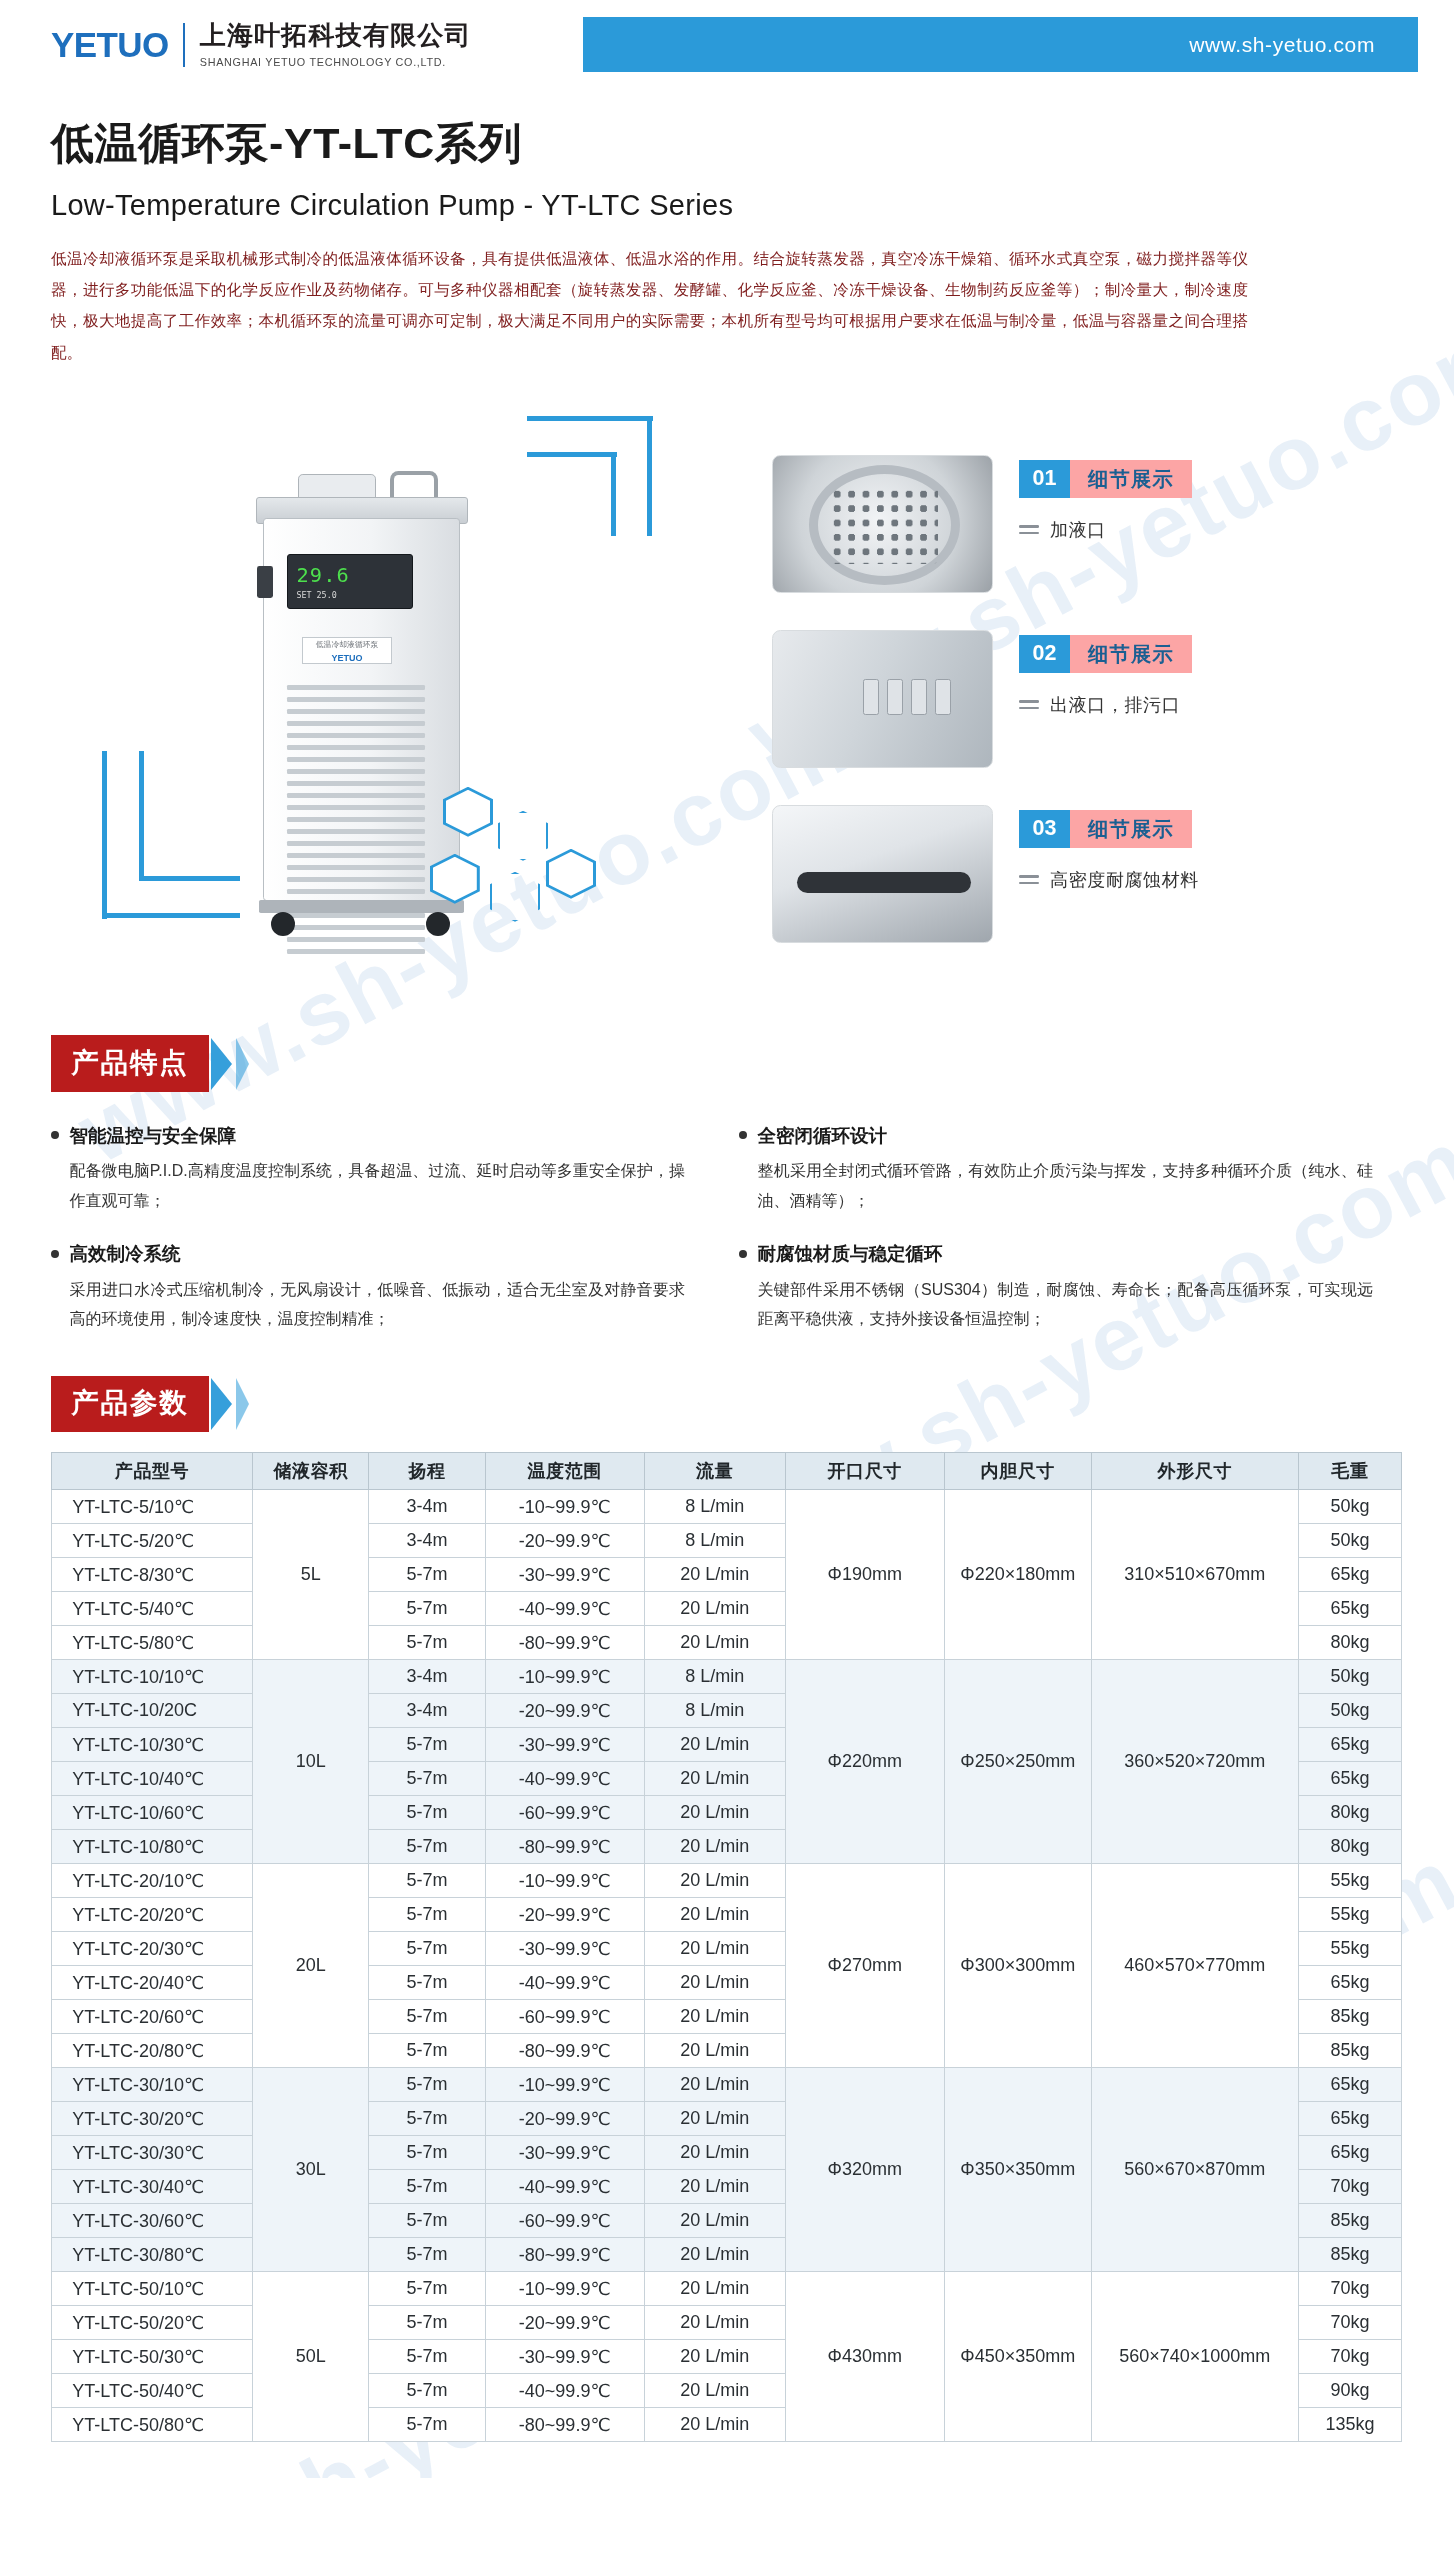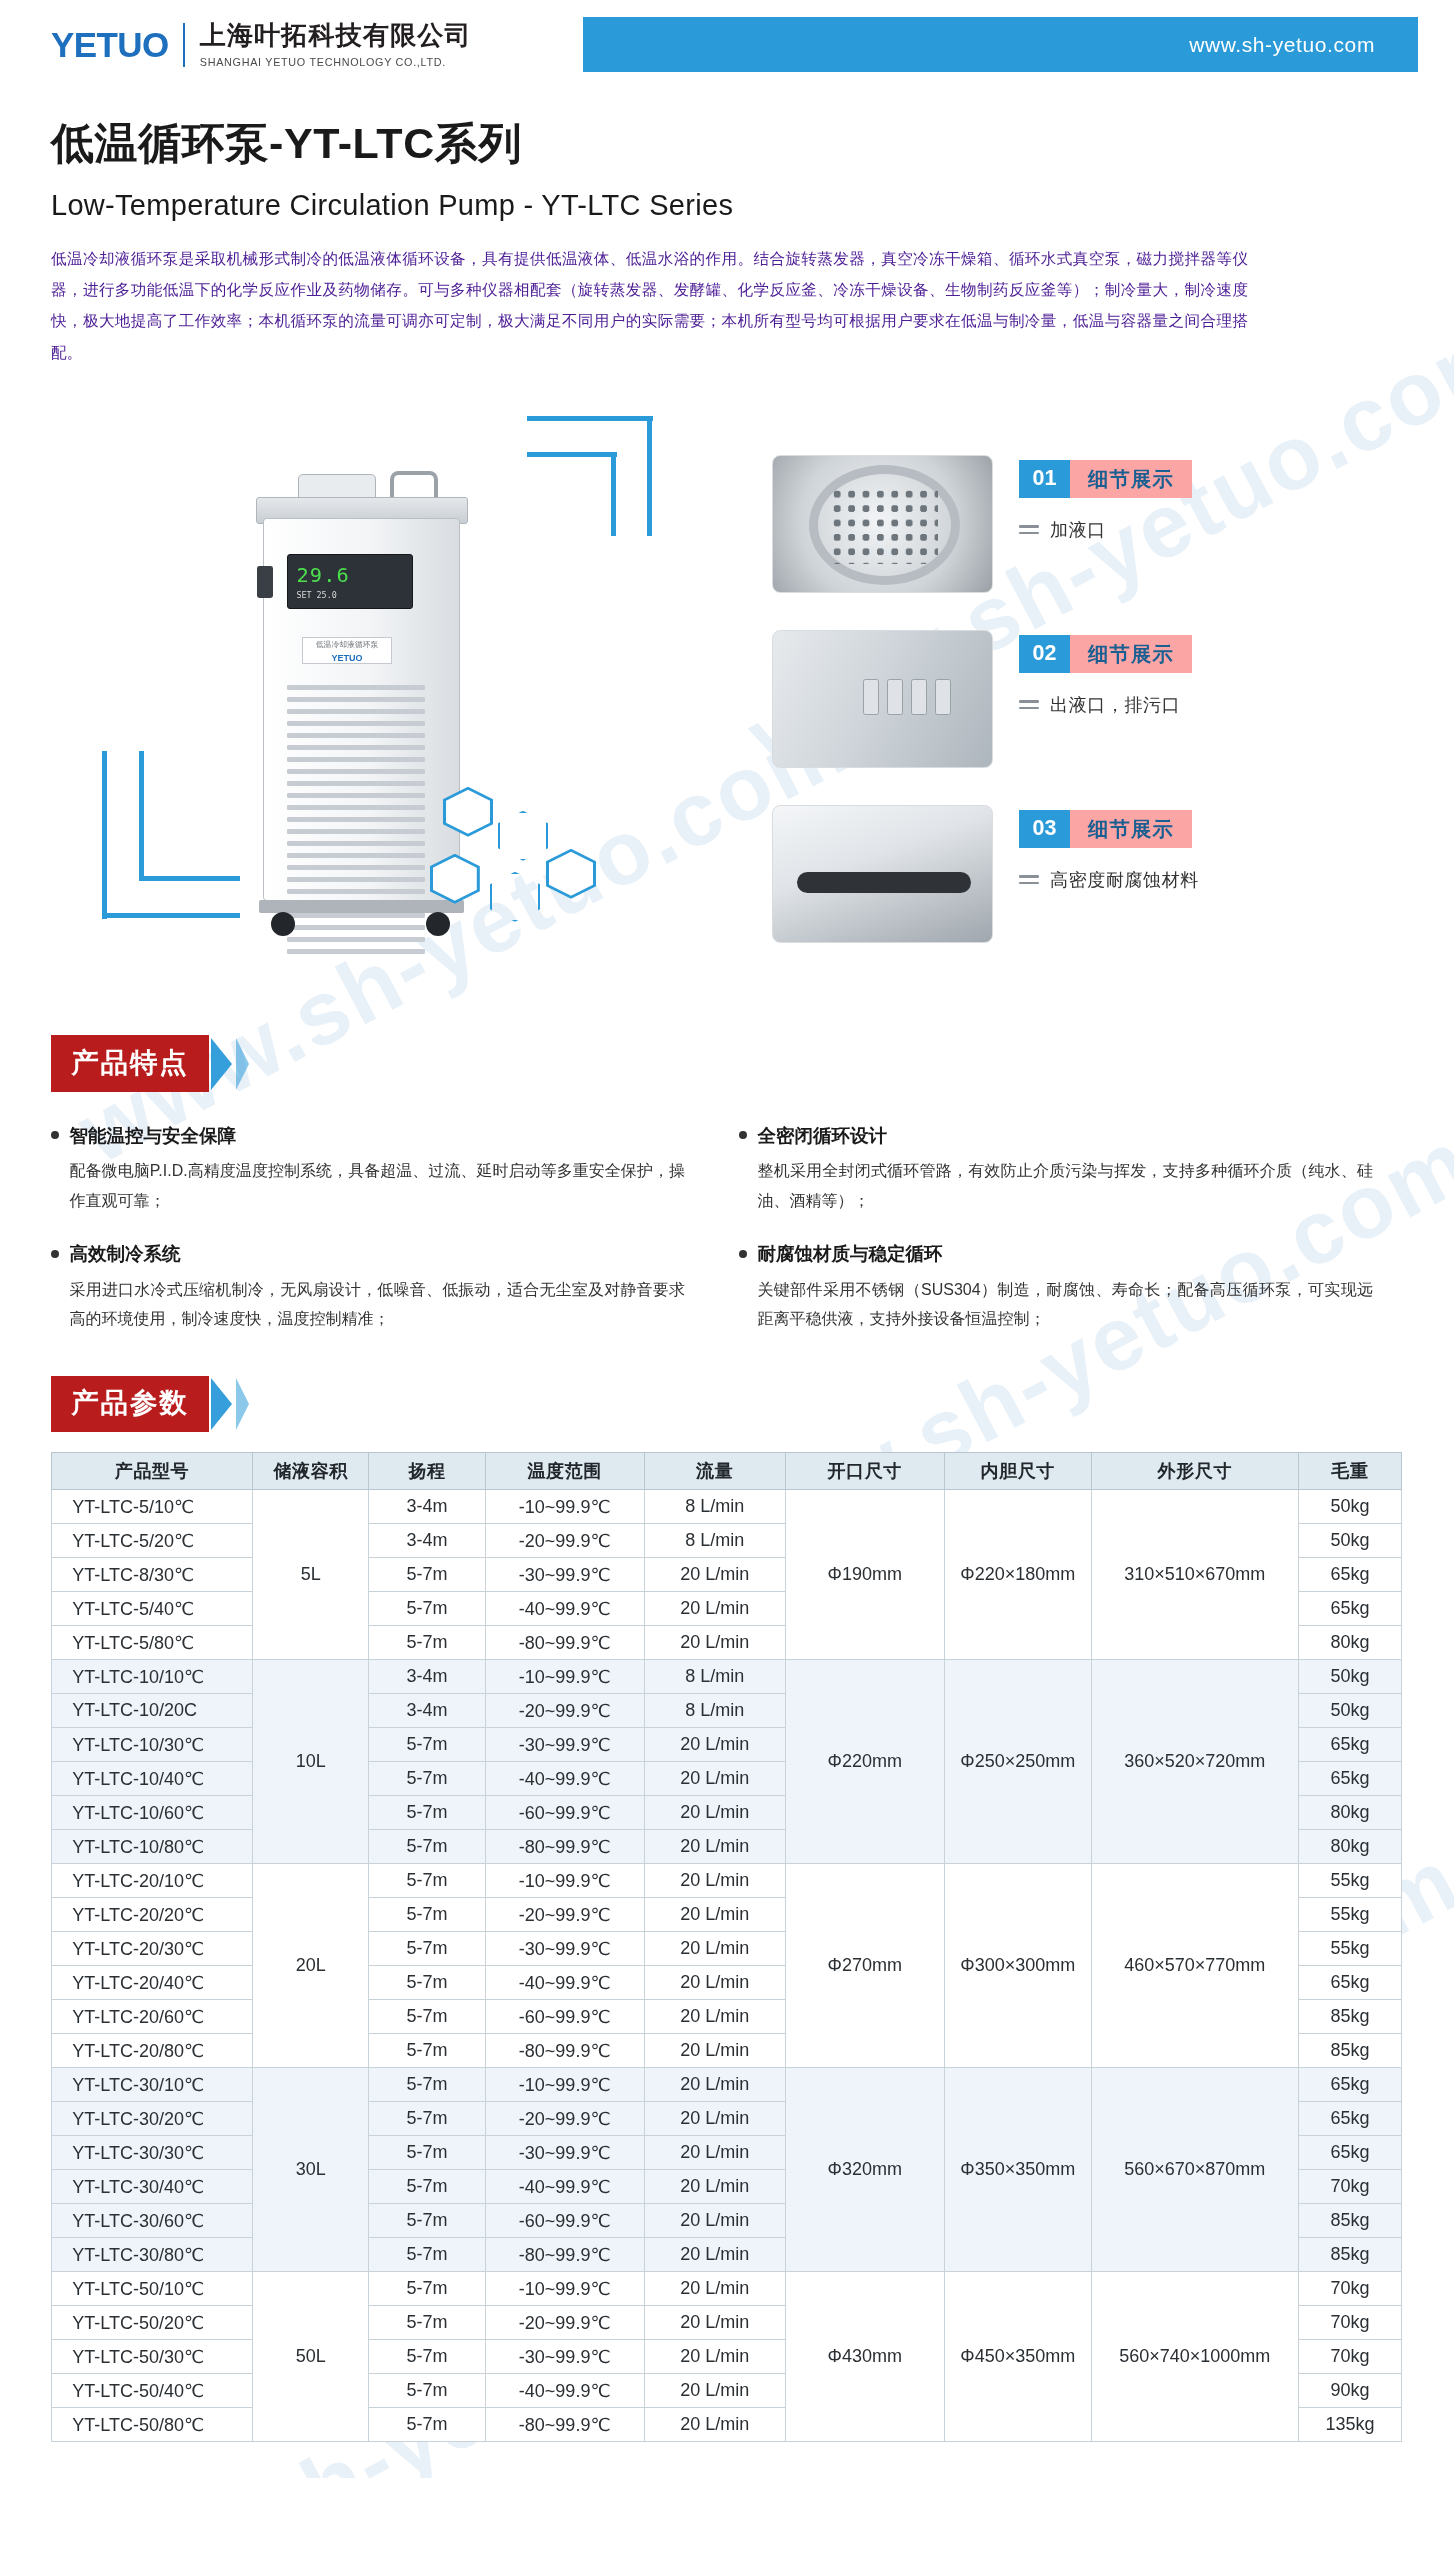--- a/index.html
+++ b/index.html
@@ -51,21 +51,21 @@
     flex: 1; background: #2b9ad9; display: flex; align-items: center; justify-content: flex-end;
     padding-right: 43px; margin: 17px 36px 17px 0; height: 55px;
   }
   .header-right span { color: #ffffff; font-size: 21px; letter-spacing: 0.6px; }
 
   
   .title-block { padding: 26px 51px 0 51px; position: relative; z-index: 10; }
   .title-cn { font-size: 43px; font-weight: 700; letter-spacing: 0.6px; color: #1a1a1a; }
   .title-en { font-size: 29px; font-weight: 400; color: #1a1a1a; margin-top: 15.6px; letter-spacing: 0.3px; }
   .intro {
-    margin-top: 21.5px; font-size: 15.6px; line-height: 2.0; color: #4c1d95; text-align: justify;
+    margin-top: 21.5px; font-size: 15.6px; line-height: 2.0; color: #7f1d1d; text-align: justify;
     width: 1197px;
   }
 
   
   .hero { position: relative; z-index: 10; height: 646px; margin-top: 6px; }
   .deco-line { background: #2b9ad9; position: absolute; }
 
   .machine-wrap { position: absolute; left: 197px; top: 66px; width: 335px; height: 509px; }
 
   

